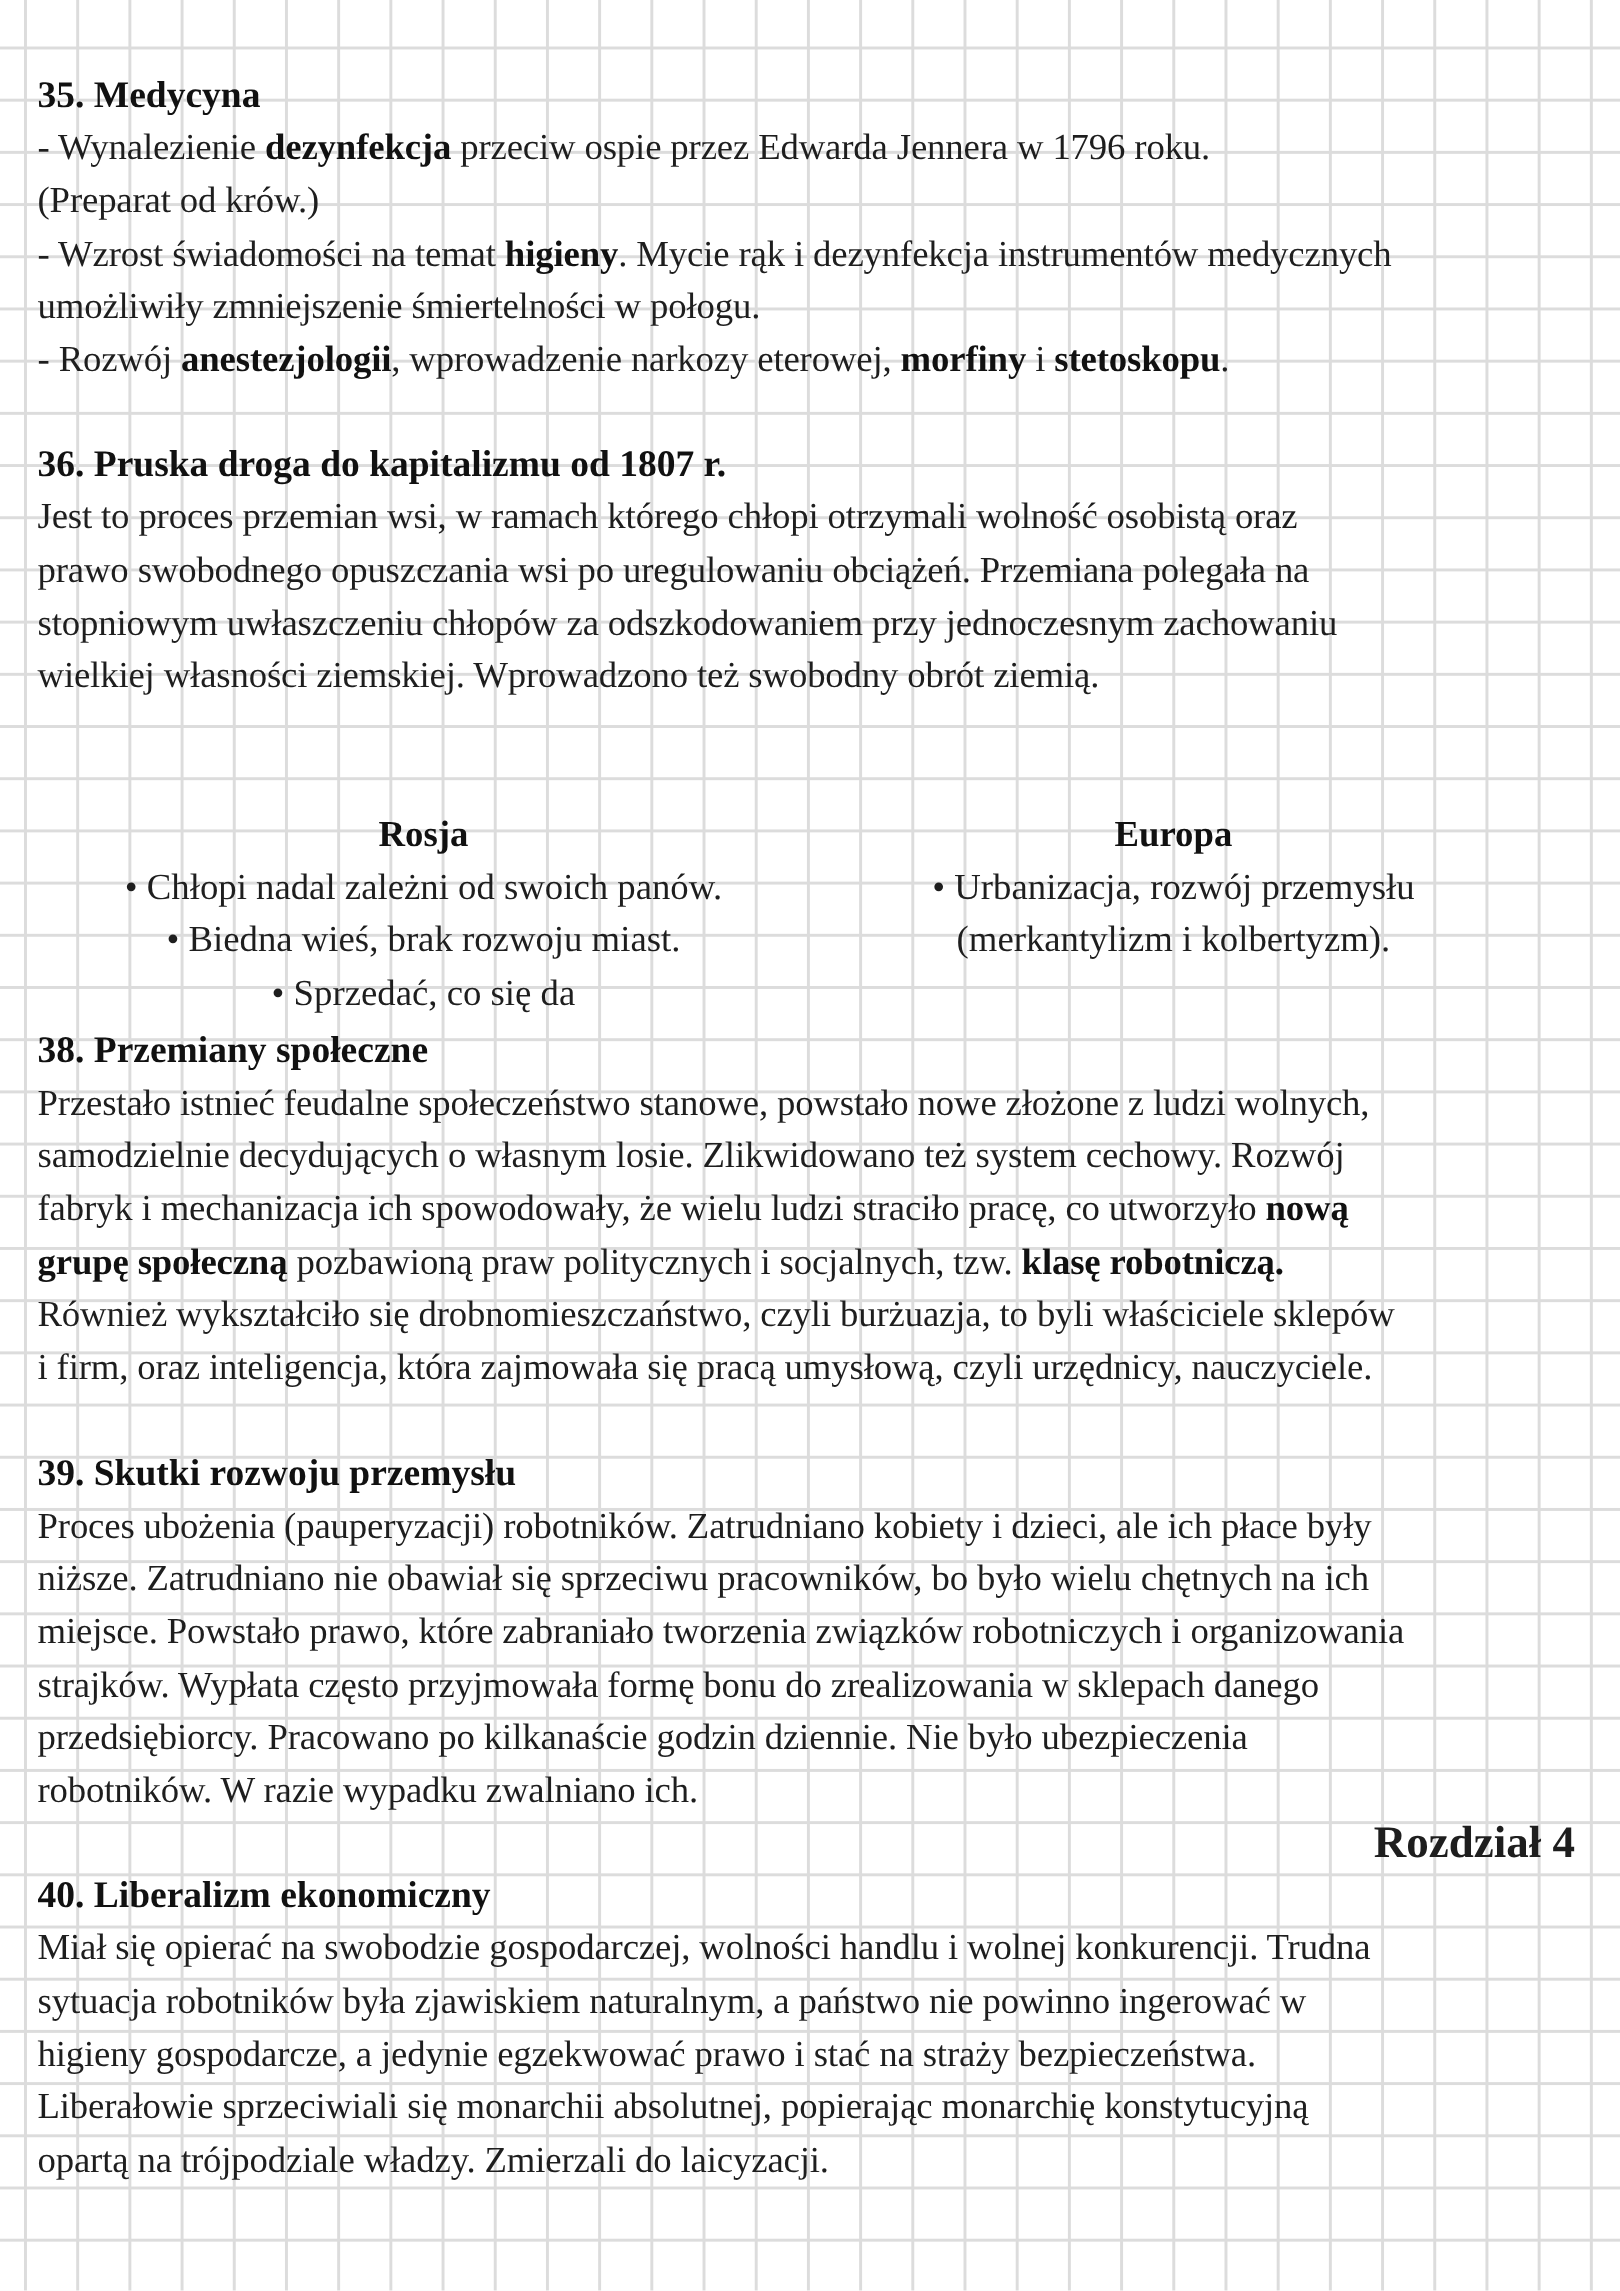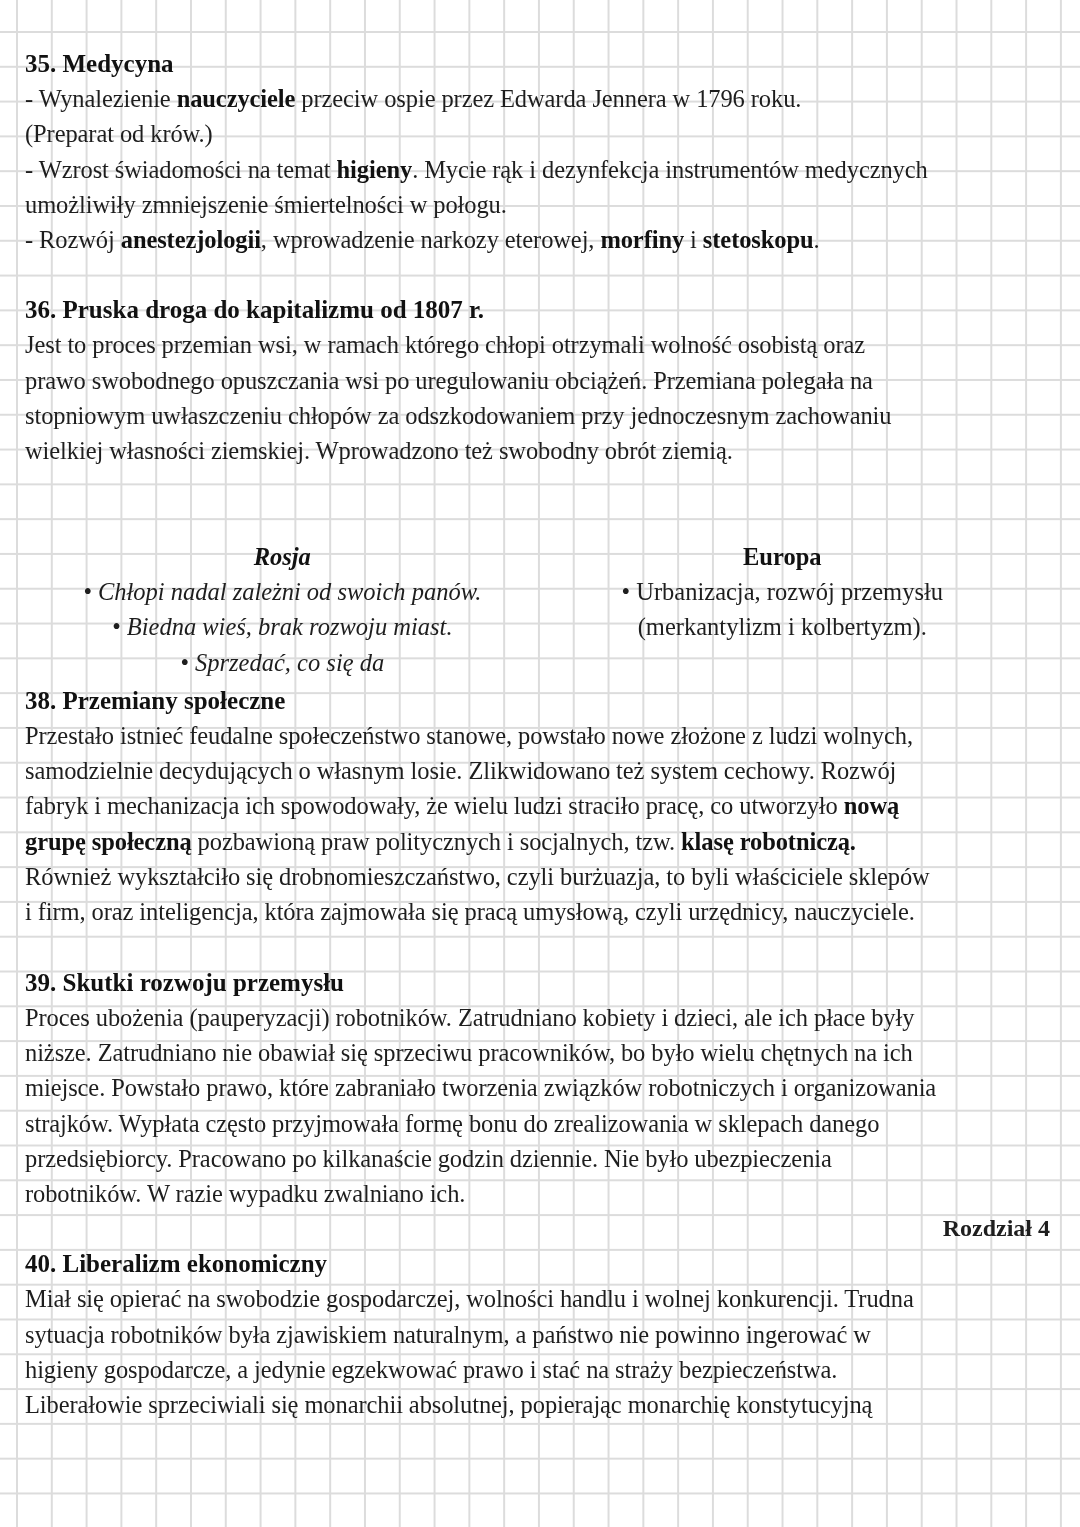--- a/index.html
+++ b/index.html
@@ -43,41 +43,41 @@
   .cols {
     display: flex;
     width: 1000px;
     margin-top: 35px;
   }
   .col {
     text-align: center;
     font-size: 24.5px;
     line-height: 35.3px;
   }
-  .col-left { width: 530px; font-style: italic; }
+  .col-left { width: 530px; }
   .col-right { width: 500px; margin-left: 0; }
   .col-title { font-weight: bold; color: #111; }
   .chapter {
     text-align: right;
     font-weight: bold;
-    font-size: 24px;
+    font-size: 30px;
     line-height: 35px;
     padding-right: 20px;
     margin: 0;
   }
 </style>
 </head>
 <body>
 
 <div class="page">
 
   <div class="section">
     <h2 class="heading">35. Medycyna</h2>
     <p class="para">
-      <span class="line"><span>- Wynalezienie </span><b>nauczyciele</b><span> przeciw ospie przez Edwarda Jennera w 1796 roku.</span></span>
+      <span class="line"><span>- Wynalezienie </span><b>dezynfekcja</b><span> przeciw ospie przez Edwarda Jennera w 1796 roku.</span></span>
       <span class="line"><span>(Preparat od krów.)</span></span>
       <span class="line"><span>- Wzrost świadomości na temat </span><b>higieny</b><span>. Mycie rąk i dezynfekcja instrumentów medycznych</span></span>
       <span class="line"><span>umożliwiły zmniejszenie śmiertelności w połogu.</span></span>
       <span class="line"><span>- Rozwój </span><b>anestezjologii</b><span>, wprowadzenie narkozy eterowej, </span><b>morfiny</b><span> i </span><b>stetoskopu</b><span>.</span></span>
     </p>
   </div>
 
   <div class="gap"></div>
 
   <div class="section">
@@ -136,16 +136,17 @@
 
   <div class="chapter">Rozdział 4</div>
 
   <div class="section">
     <h2 class="heading">40. Liberalizm ekonomiczny</h2>
     <p class="para">
       <span class="line">Miał się opierać na swobodzie gospodarczej, wolności handlu i wolnej konkurencji. Trudna</span>
       <span class="line">sytuacja robotników była zjawiskiem naturalnym, a państwo nie powinno ingerować w</span>
       <span class="line">higieny gospodarcze, a jedynie egzekwować prawo i stać na straży bezpieczeństwa.</span>
       <span class="line">Liberałowie sprzeciwiali się monarchii absolutnej, popierając monarchię konstytucyjną</span>
+      <span class="line">opartą na trójpodziale władzy. Zmierzali do laicyzacji.</span>
     </p>
   </div>
 
 </div>
 
 </body></html>

